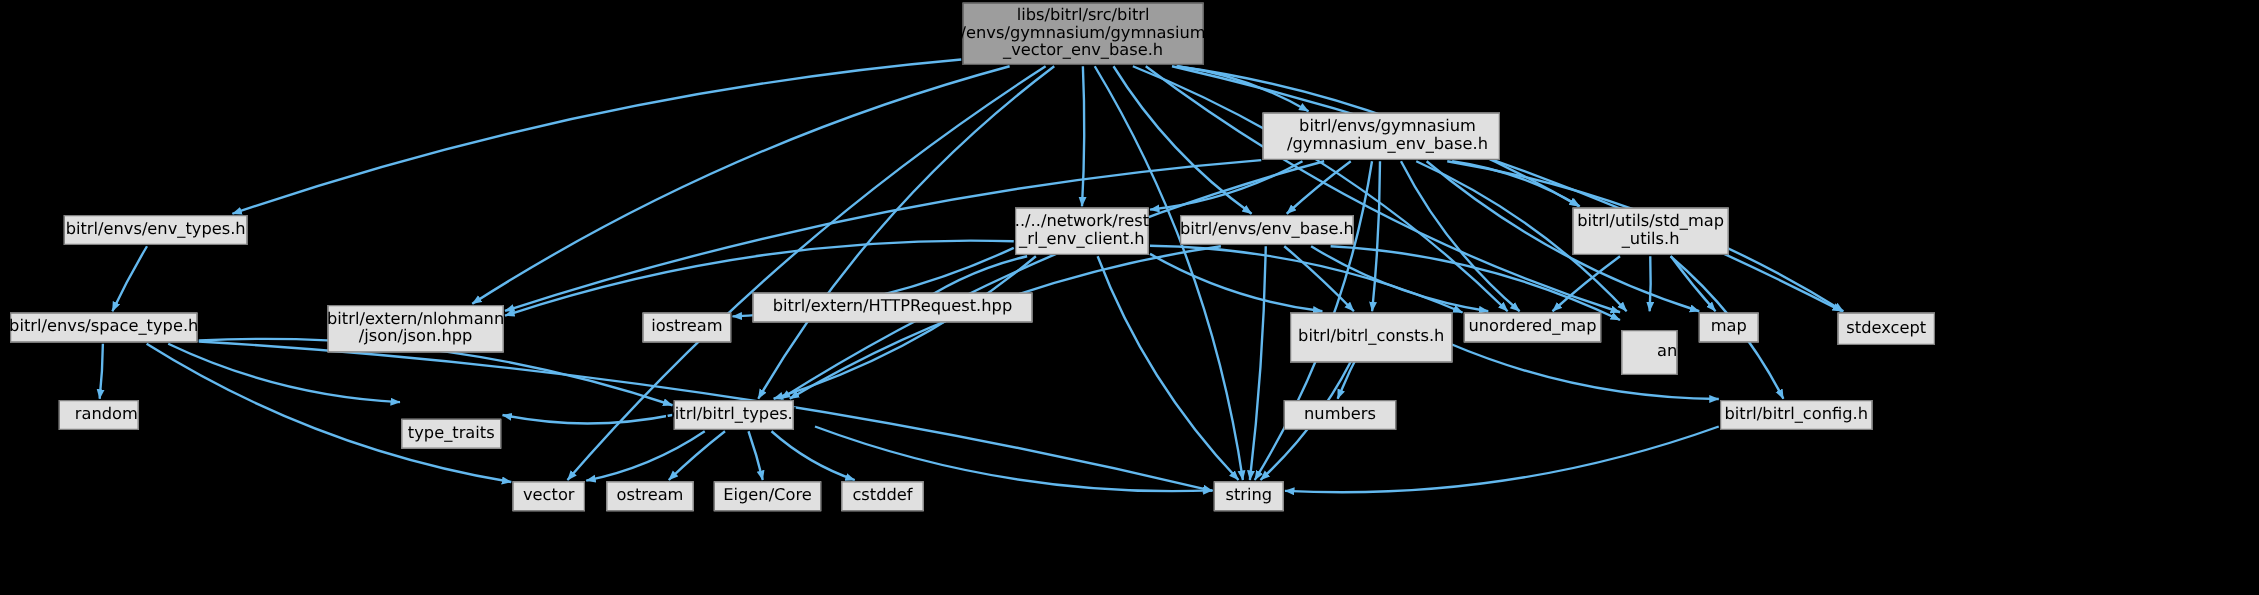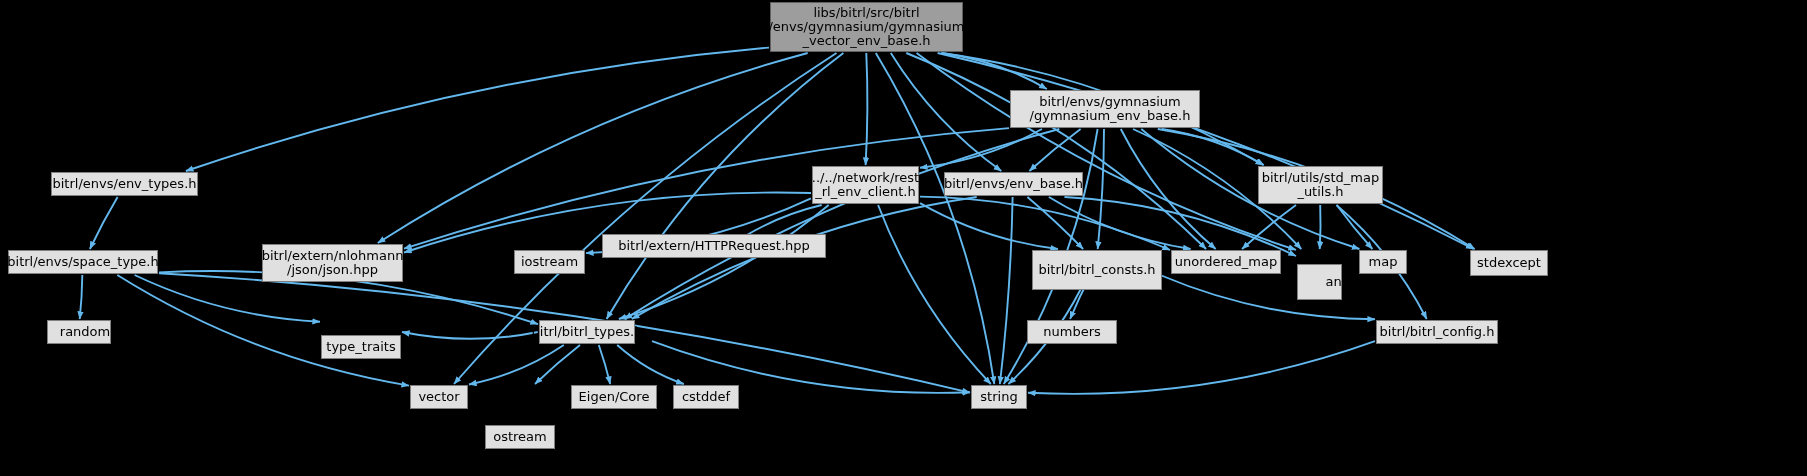--- a/index.html
+++ b/index.html
@@ -102,18 +102,18 @@
       <div class="node" style="left: 1171px; top: 250px; width: 110px; height: 24px;">unordered_map</div>
       <div class="node" style="left: 1297px; top: 264px; width: 45px; height: 36px; padding-left: 36px;">any</div>
       <div class="node" style="left: 1359px; top: 250px; width: 48px; height: 24px;">map</div>
       <div class="node" style="left: 1470px; top: 250px; width: 78px; height: 26px;">stdexcept</div>
       <div class="node" style="left: 47px; top: 320px; width: 64px; height: 24px; padding-left: 12px;">random</div>
       <div class="node" style="left: 321px; top: 320px; width: 80px; height: 24px; margin-top: 15px;">type_traits</div>
       <div class="node" style="left: 539px; top: 320px; width: 96px; height: 24px;">bitrl/bitrl_types.h</div>
       <div class="node" style="left: 1027px; top: 320px; width: 90px; height: 24px;">numbers</div>
       <div class="node" style="left: 1376px; top: 320px; width: 122px; height: 24px;">bitrl/bitrl_config.h</div>
       <div class="node" style="left: 410px; top: 385px; width: 58px; height: 24px;">vector</div>
-      <div class="node" style="left: 485px; top: 385px; width: 70px; height: 24px; margin-top: 40px;">ostream</div>
+      <div class="node" style="left: 485px; top: 385px; width: 70px; height: 24px;">ostream</div>
       <div class="node" style="left: 571px; top: 385px; width: 86px; height: 24px;">Eigen/Core</div>
       <div class="node" style="left: 673px; top: 385px; width: 66px; height: 24px;">cstddef</div>
       <div class="node" style="left: 971px; top: 385px; width: 56px; height: 24px;">string</div>
     </div>
 </div>
 
 </body></html>

